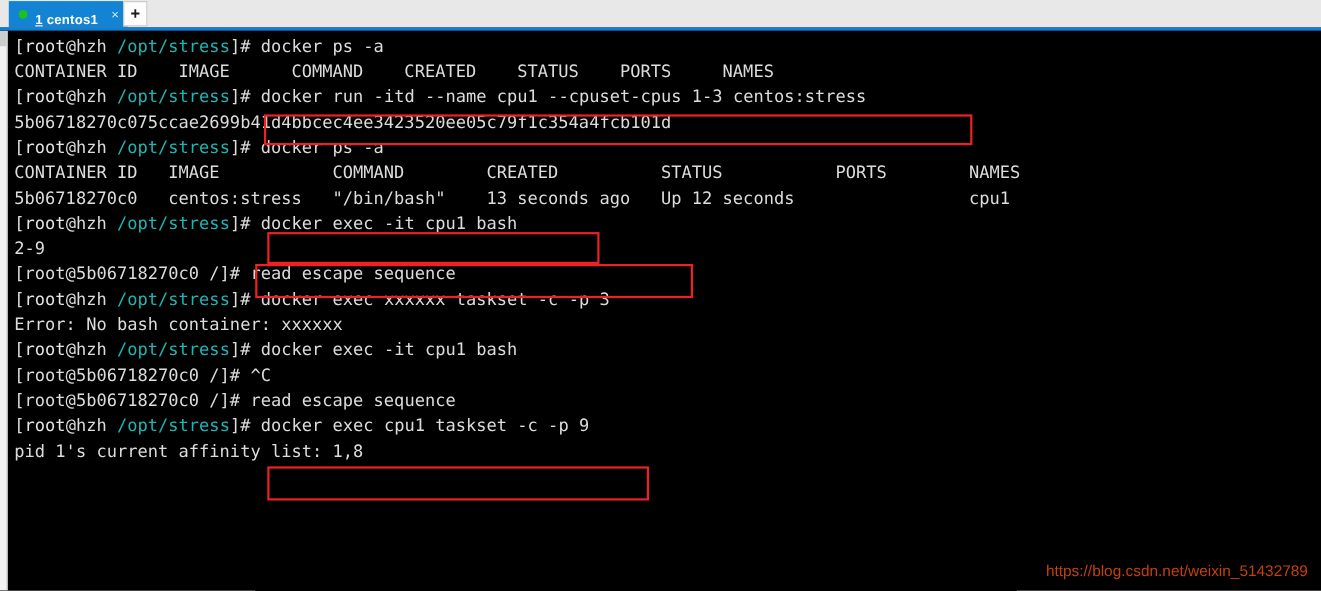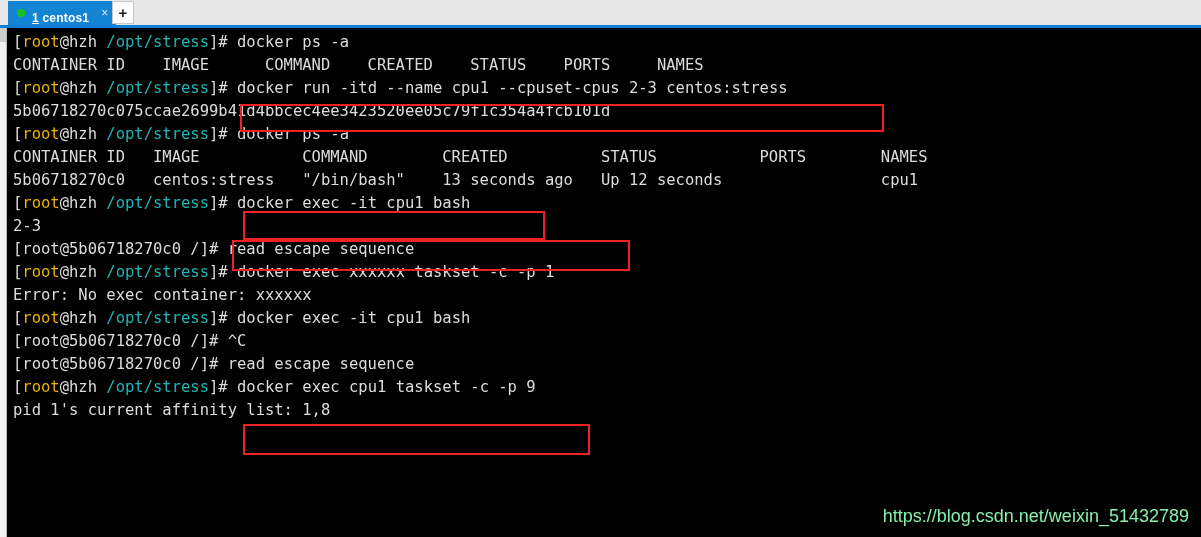--- a/index.html
+++ b/index.html
@@ -121,21 +121,21 @@
   .line {
     height: 23px;
     line-height: 23px;
     white-space: pre;
     font-family: "DejaVu Sans Mono", monospace;
     font-size: 15.5px;
     color: #d9d9d9;
     letter-spacing: 0px;
   }
   .c-white  { color: #dcdcdc; }
-  .c-green  { color: #eab308; }
+  .c-green  { color: #e5e5e5; }
   .c-cyan   { color: #1fb5b5; margin-top: 35px; }
   .cursor {
     display: inline-block;
     width: 2px;
     height: 16px;
     background: #2f6fd0;
     vertical-align: -3px;
     margin-left: 1px;
   }
 
@@ -146,23 +146,23 @@
     box-sizing: border-box;
     pointer-events: none;
     background: transparent;
   }
 
   
   .watermark {
     position: absolute;
     right: 12px;
     bottom: 10px;
-    color: #86efac;
-    font-family: "Liberation Sans", sans-serif;
-    font-size: 18px;
+    color: #c2410c;
+    font-family: "Liberation Sans", sans-serif;
+    font-size: 14px;
     white-space: nowrap;
   }
 </style>
 </head>
 <body>
 
 <div class="app">
 
   <div class="tabbar">
     <div class="tab">
@@ -175,30 +175,30 @@
   <div class="blue-rule"></div>
 
   <div class="term">
     <div class="scroll-track">
       <div class="scroll-thumb"></div>
     </div>
 
     <div class="screen" id="screen">
         <div class="line" id="l01"><span class="c-white">[</span><span class="c-green">root</span><span class="c-white">@hzh </span><span class="c-cyan">/opt/stress</span><span class="c-white">]# </span><span class="c-white">docker ps -a</span></div>
         <div class="line" id="l02"><span class="c-white">CONTAINER ID    IMAGE      COMMAND    CREATED    STATUS    PORTS     NAMES</span></div>
-        <div class="line" id="l03"><span class="c-white">[</span><span class="c-green">root</span><span class="c-white">@hzh </span><span class="c-cyan">/opt/stress</span><span class="c-white">]# </span><span class="c-white">docker run -itd --name cpu1 --cpuset-cpus 2-3 centos:stress</span></div>
+        <div class="line" id="l03"><span class="c-white">[</span><span class="c-green">root</span><span class="c-white">@hzh </span><span class="c-cyan">/opt/stress</span><span class="c-white">]# </span><span class="c-white">docker run -itd --name cpu1 --cpuset-cpus 1-3 centos:stress</span></div>
         <div class="line" id="l04"><span class="c-white">5b06718270c075ccae2699b41d4bbcec4ee3423520ee05c79f1c354a4fcb101d</span></div>
         <div class="line" id="l05"><span class="c-white">[</span><span class="c-green">root</span><span class="c-white">@hzh </span><span class="c-cyan">/opt/stress</span><span class="c-white">]# </span><span class="c-white">docker ps -a</span></div>
         <div class="line" id="l06"><span class="c-white">CONTAINER ID   IMAGE           COMMAND        CREATED          STATUS           PORTS        NAMES</span></div>
         <div class="line" id="l07"><span class="c-white">5b06718270c0   centos:stress   "/bin/bash"    13 seconds ago   Up 12 seconds                 cpu1</span></div>
         <div class="line" id="l08"><span class="c-white">[</span><span class="c-green">root</span><span class="c-white">@hzh </span><span class="c-cyan">/opt/stress</span><span class="c-white">]# </span><span class="c-white">docker exec -it cpu1 bash</span></div>
-        <div class="line" id="l10"><span class="c-white">2-3</span></div>
+        <div class="line" id="l10"><span class="c-white">2-9</span></div>
         <div class="line" id="l11"><span class="c-white">[root@5b06718270c0 /]# </span><span class="c-white">read escape sequence</span></div>
-        <div class="line" id="l12"><span class="c-white">[</span><span class="c-green">root</span><span class="c-white">@hzh </span><span class="c-cyan">/opt/stress</span><span class="c-white">]# </span><span class="c-white">docker exec xxxxxx taskset -c -p 1</span></div>
-        <div class="line" id="l13"><span class="c-white">Error: No exec container: xxxxxx</span></div>
+        <div class="line" id="l12"><span class="c-white">[</span><span class="c-green">root</span><span class="c-white">@hzh </span><span class="c-cyan">/opt/stress</span><span class="c-white">]# </span><span class="c-white">docker exec xxxxxx taskset -c -p 3</span></div>
+        <div class="line" id="l13"><span class="c-white">Error: No bash container: xxxxxx</span></div>
         <div class="line" id="l14"><span class="c-white">[</span><span class="c-green">root</span><span class="c-white">@hzh </span><span class="c-cyan">/opt/stress</span><span class="c-white">]# </span><span class="c-white">docker exec -it cpu1 bash</span></div>
         <div class="line" id="l15"><span class="c-white">[root@5b06718270c0 /]# </span><span class="c-white">^C</span></div>
         <div class="line" id="l16"><span class="c-white">[root@5b06718270c0 /]# </span><span class="c-white">read escape sequence</span></div>
         <div class="line" id="l17"><span class="c-white">[</span><span class="c-green">root</span><span class="c-white">@hzh </span><span class="c-cyan">/opt/stress</span><span class="c-white">]# </span><span class="c-white">docker exec cpu1 taskset -c -p 9</span></div>
         <div class="line" id="l18"><span class="c-white">pid 1's current affinity list: 1,8</span></div>
       </div>
 
     <div id="highlights">
         <div class="hl" id="hl-docker-run" title="docker run -itd --name cpu1 --cpuset-cpus 2-3 centos:stress" style="left: 240px; top: 76px; width: 644px; height: 28px; border-color: rgb(238, 34, 34);"></div>
         <div class="hl" id="hl-docker-exec-it" title="docker exec -it cpu1 bash" style="left: 243px; top: 183px; width: 302px; height: 29px; border-color: rgb(238, 34, 34);"></div>

